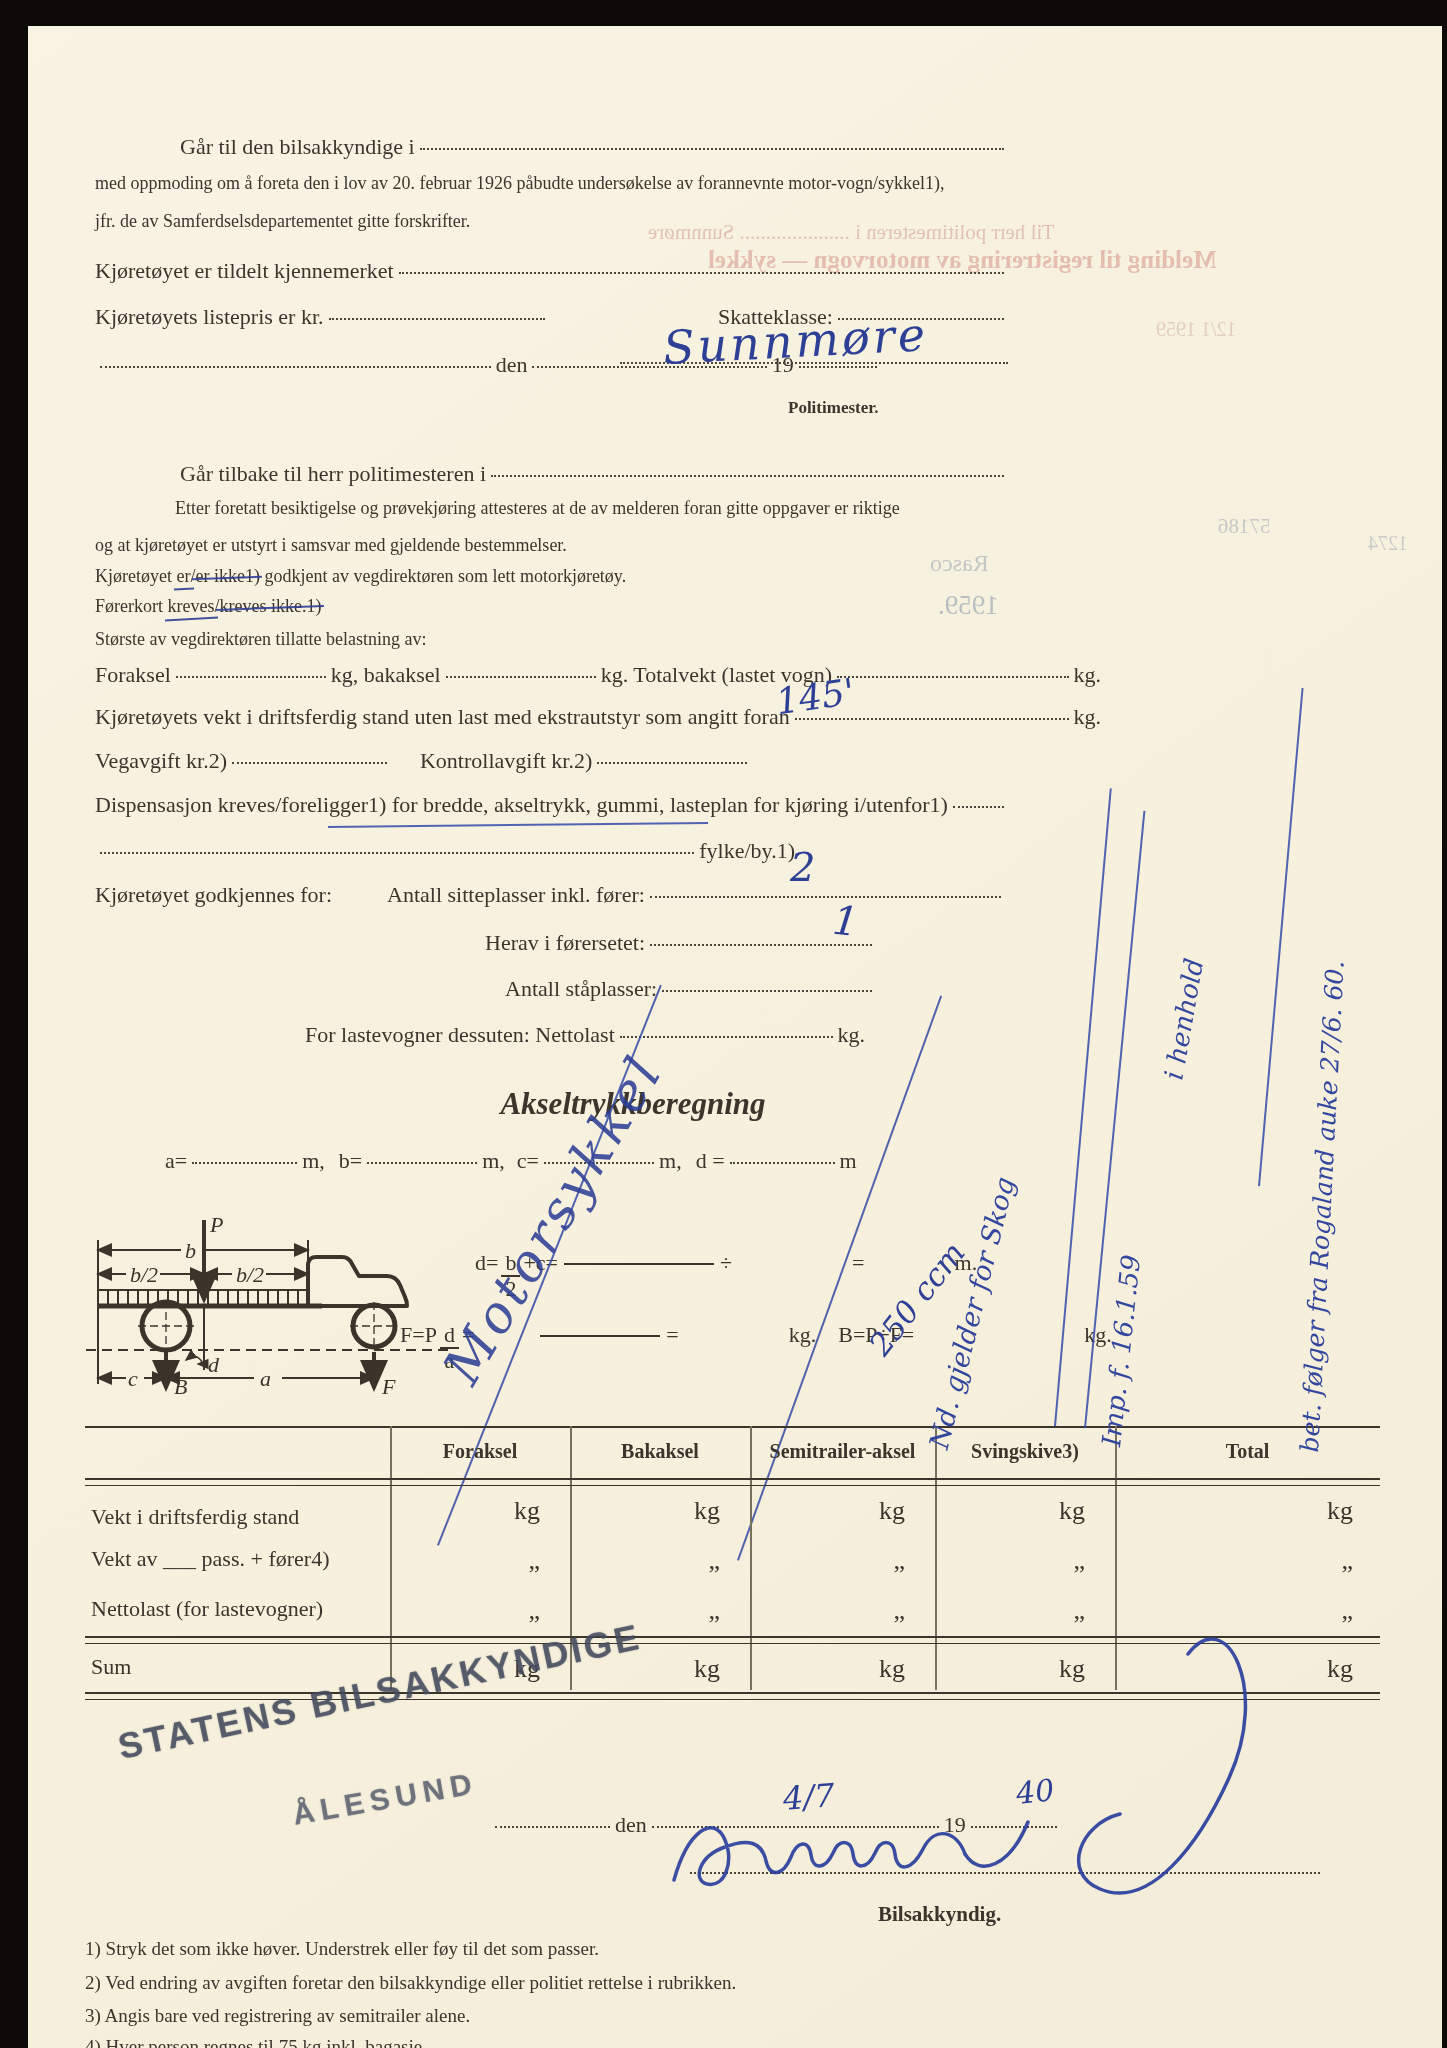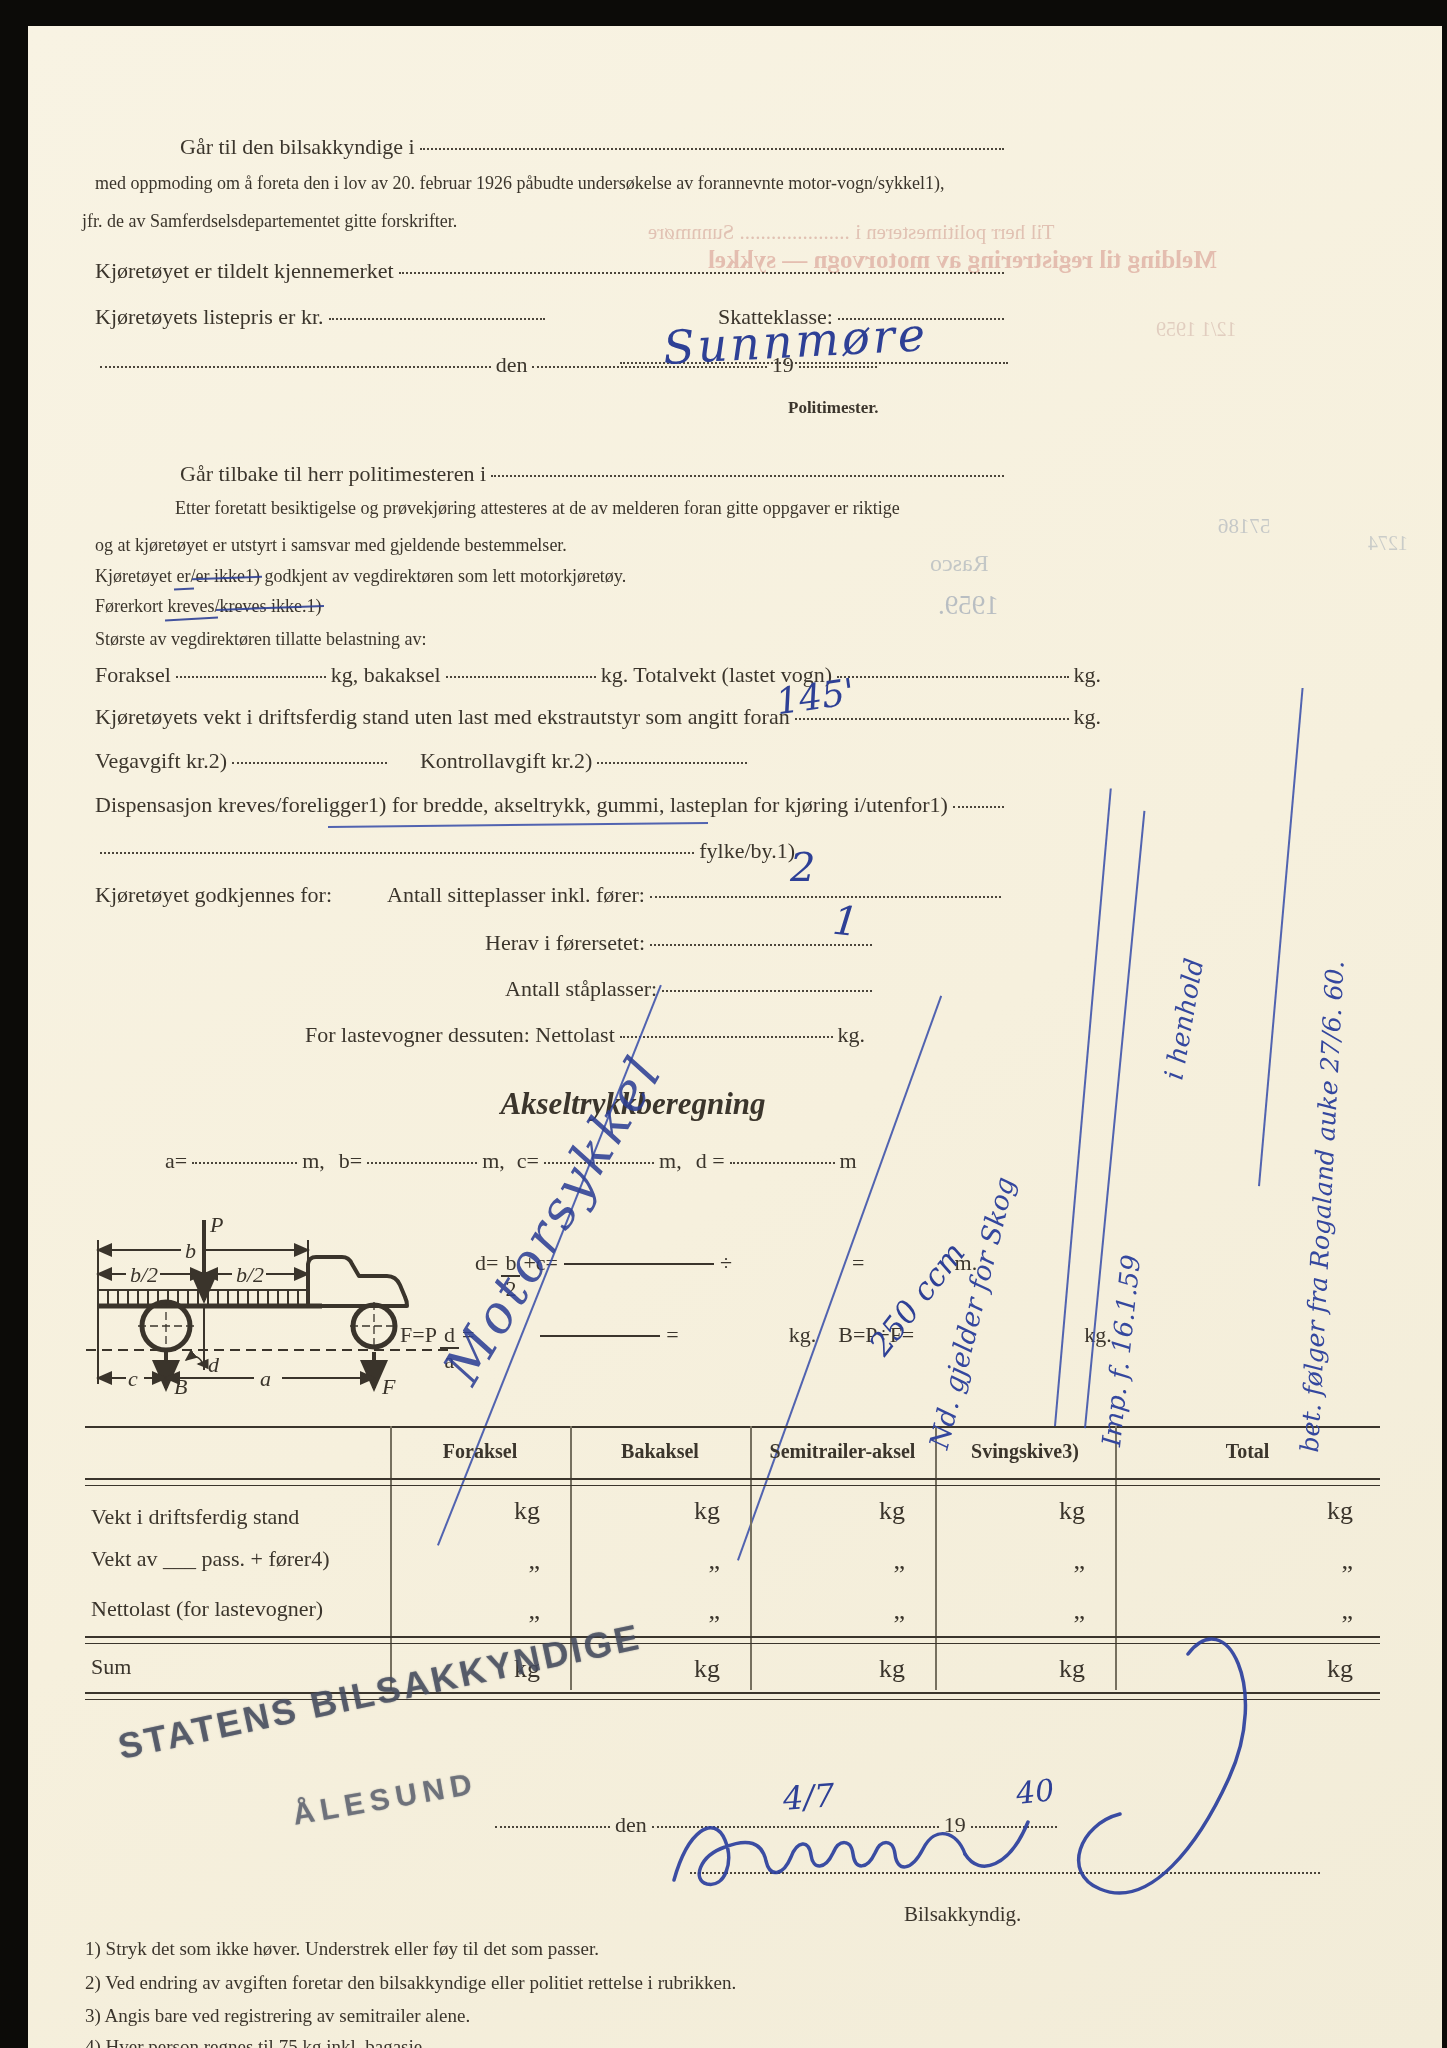--- a/index.html
+++ b/index.html
@@ -52,21 +52,21 @@
   <span class="bleed mirror" style="left:902px;top:524px;font-size:24px;color:rgba(125,140,165,.42);">Rasco</span>
   <span class="bleed mirror" style="left:910px;top:564px;font-size:27px;color:rgba(118,134,162,.48);">1959.</span>
   <span class="bleed mirror" style="left:1190px;top:488px;font-size:21px;color:rgba(118,134,162,.38);">57186</span>
   <span class="bleed mirror" style="left:1340px;top:506px;font-size:20px;color:rgba(118,134,162,.34);">1274</span>
 
   <div class="line" style="left:152px;top:108px;right:433px;">
     <span>Går til den bilsakkyndige i</span>
     <span class="fill"></span>
   </div>
   <span class="t" style="left:67px;top:147px;">med oppmoding om å foreta den i lov av 20. februar 1926 påbudte undersøkelse av forannevnte motor-vogn/sykkel1),</span>
-  <span class="t" style="left:54px;top:185px;">jfr. de av Samferdselsdepartementet gitte forskrifter.</span>
+  <span class="t" style="left:67px;top:185px;">jfr. de av Samferdselsdepartementet gitte forskrifter.</span>
 
   <div class="line" style="left:67px;top:232px;right:433px;text-align:right;">
     <span>Kjøretøyet er tildelt kjennemerket</span>
     <span class="fill"></span>
   </div>
 
   <div class="line" style="left:67px;top:278px;width:455px;">
     <span>Kjøretøyets listepris er kr.</span>
     <span class="fill"></span>
   </div>
@@ -347,21 +347,21 @@
     <span class="fill" style="flex-grow:2;"></span>
     <span>den</span>
     <span class="fill" style="flex-grow:5;"></span>
     <span>19</span>
     <span class="fill" style="flex-grow:1.5;"></span>
   </div>
   <span class="hand" style="left:755px;top:1752px;font-size:32px;transform:rotate(-4deg);">4/7</span>
   <span class="hand" style="left:988px;top:1748px;font-size:30px;transform:rotate(-6deg);">40</span>
 
   <div class="dotline" style="left:662px;top:1846px;width:630px;"></div>
-  <span class="t" style="left:876px;top:1876px;font-size:21px;font-weight:normal;">Bilsakkyndig.</span>
+  <span class="t" style="left:850px;top:1876px;font-size:21px;font-weight:bold;">Bilsakkyndig.</span>
 
   <svg style="position:absolute;left:600px;top:1600px;" width="660" height="330" viewBox="0 0 660 330">
     <g stroke="#2b3f9e" stroke-width="3.5" fill="none" stroke-linecap="round" opacity=".92">
       <path d="M 46 254 C 60 204 86 188 97 214 C 106 236 97 262 79 258 C 64 254 71 230 97 221 C 120 212 134 216 138 235 C 142 252 155 250 163 231 C 169 215 181 213 183 229 C 185 244 197 244 205 227 C 211 213 223 213 225 228 C 227 244 239 244 247 227 C 253 213 265 213 267 228 C 269 246 283 246 295 223 C 307 199 329 205 337 228"></path>
       <path d="M 337 228 C 352 252 382 240 400 196"></path>
       <path d="M 560 28 C 598 -22 642 62 601 152 C 571 218 522 284 472 263 C 433 247 452 198 492 188"></path>
     </g>
   </svg>
 
   <span class="fn" style="left:57px;top:1912px;">1) Stryk det som ikke høver. Understrek eller føy til det som passer.</span>

